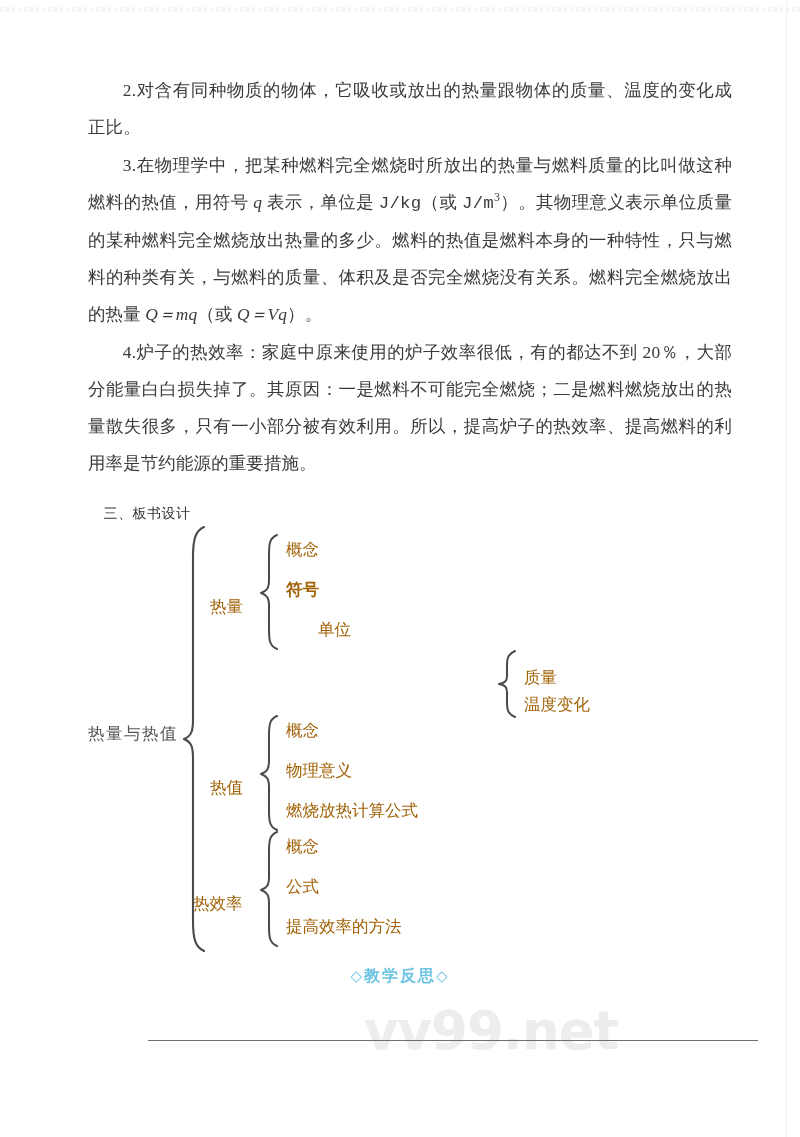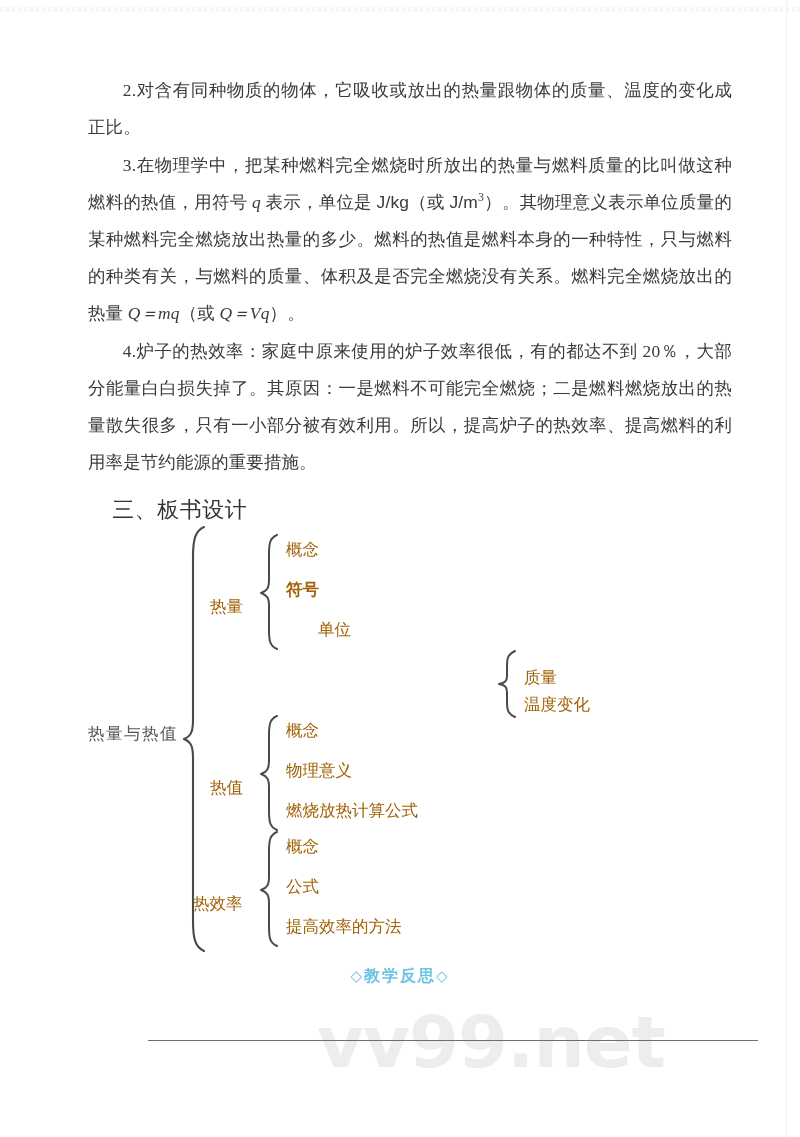--- a/index.html
+++ b/index.html
@@ -53,31 +53,31 @@
     letter-spacing: .2px;
   }
   p.para + p.para { margin-top: 1px; }
 
   .ital {
     font-style: italic;
     font-family: "Liberation Serif", "DejaVu Serif", serif;
   }
   .upr {
     font-style: normal;
-    font-family: Liberation Sans, sans-serif;
+    font-family: Liberation Mono, monospace;
   }
   sup { font-size: .68em; vertical-align: super; line-height: 0; }
 
   h2.section-heading {
     margin: 14px 0 0 0;
-    font-size: 22px;
+    font-size: 14px;
     line-height: 34px;
     font-weight: normal;
     text-indent: 1.1em;
-    font-family: Liberation Mono, monospace;
+    font-family: Liberation Sans, sans-serif;
     color: #333;
     letter-spacing: .5px;
   }
 
   
   .diagram {
     position: absolute;
     left: 88px;
     top: 520px;
     width: 644px;
@@ -131,21 +131,21 @@
     width: 610px;
     height: 1px;
     background: #6f6f6f;
   }
   .watermark {
     position: absolute;
     left: 12px; right: 0;
     top: 1000px;
     text-align: center;
     font-family: "DejaVu Sans", "Liberation Sans", sans-serif;
-    font-size: 72px;
+    font-size: 53px;
     font-weight: bold;
     letter-spacing: -1px;
     color: #ededed;
     user-select: none;
     padding-left: 170px;
   }
 </style>
 </head>
 <body>
 

